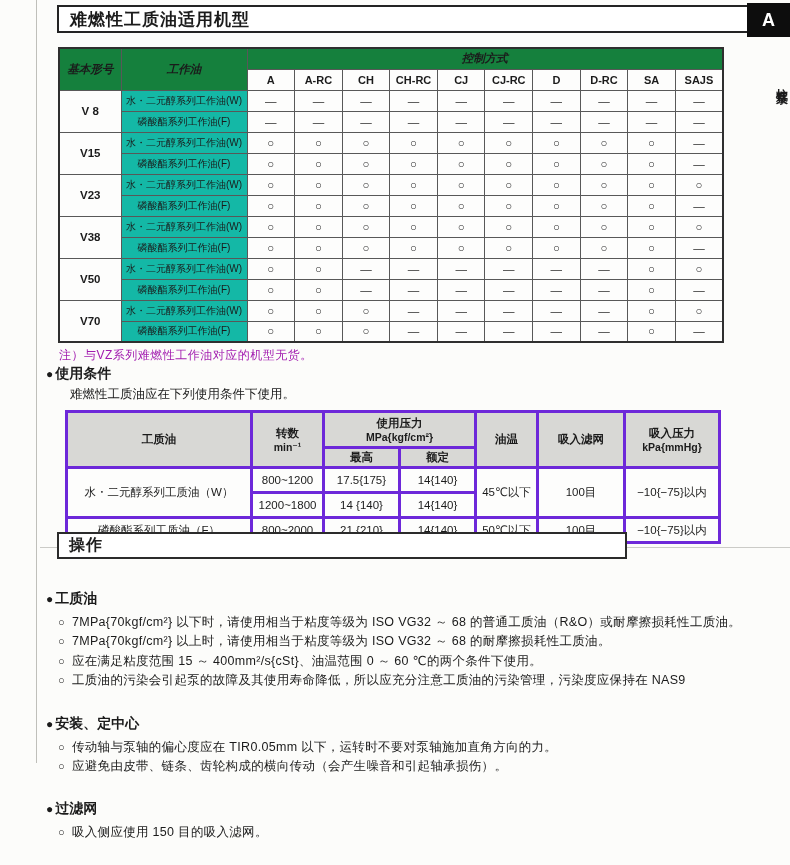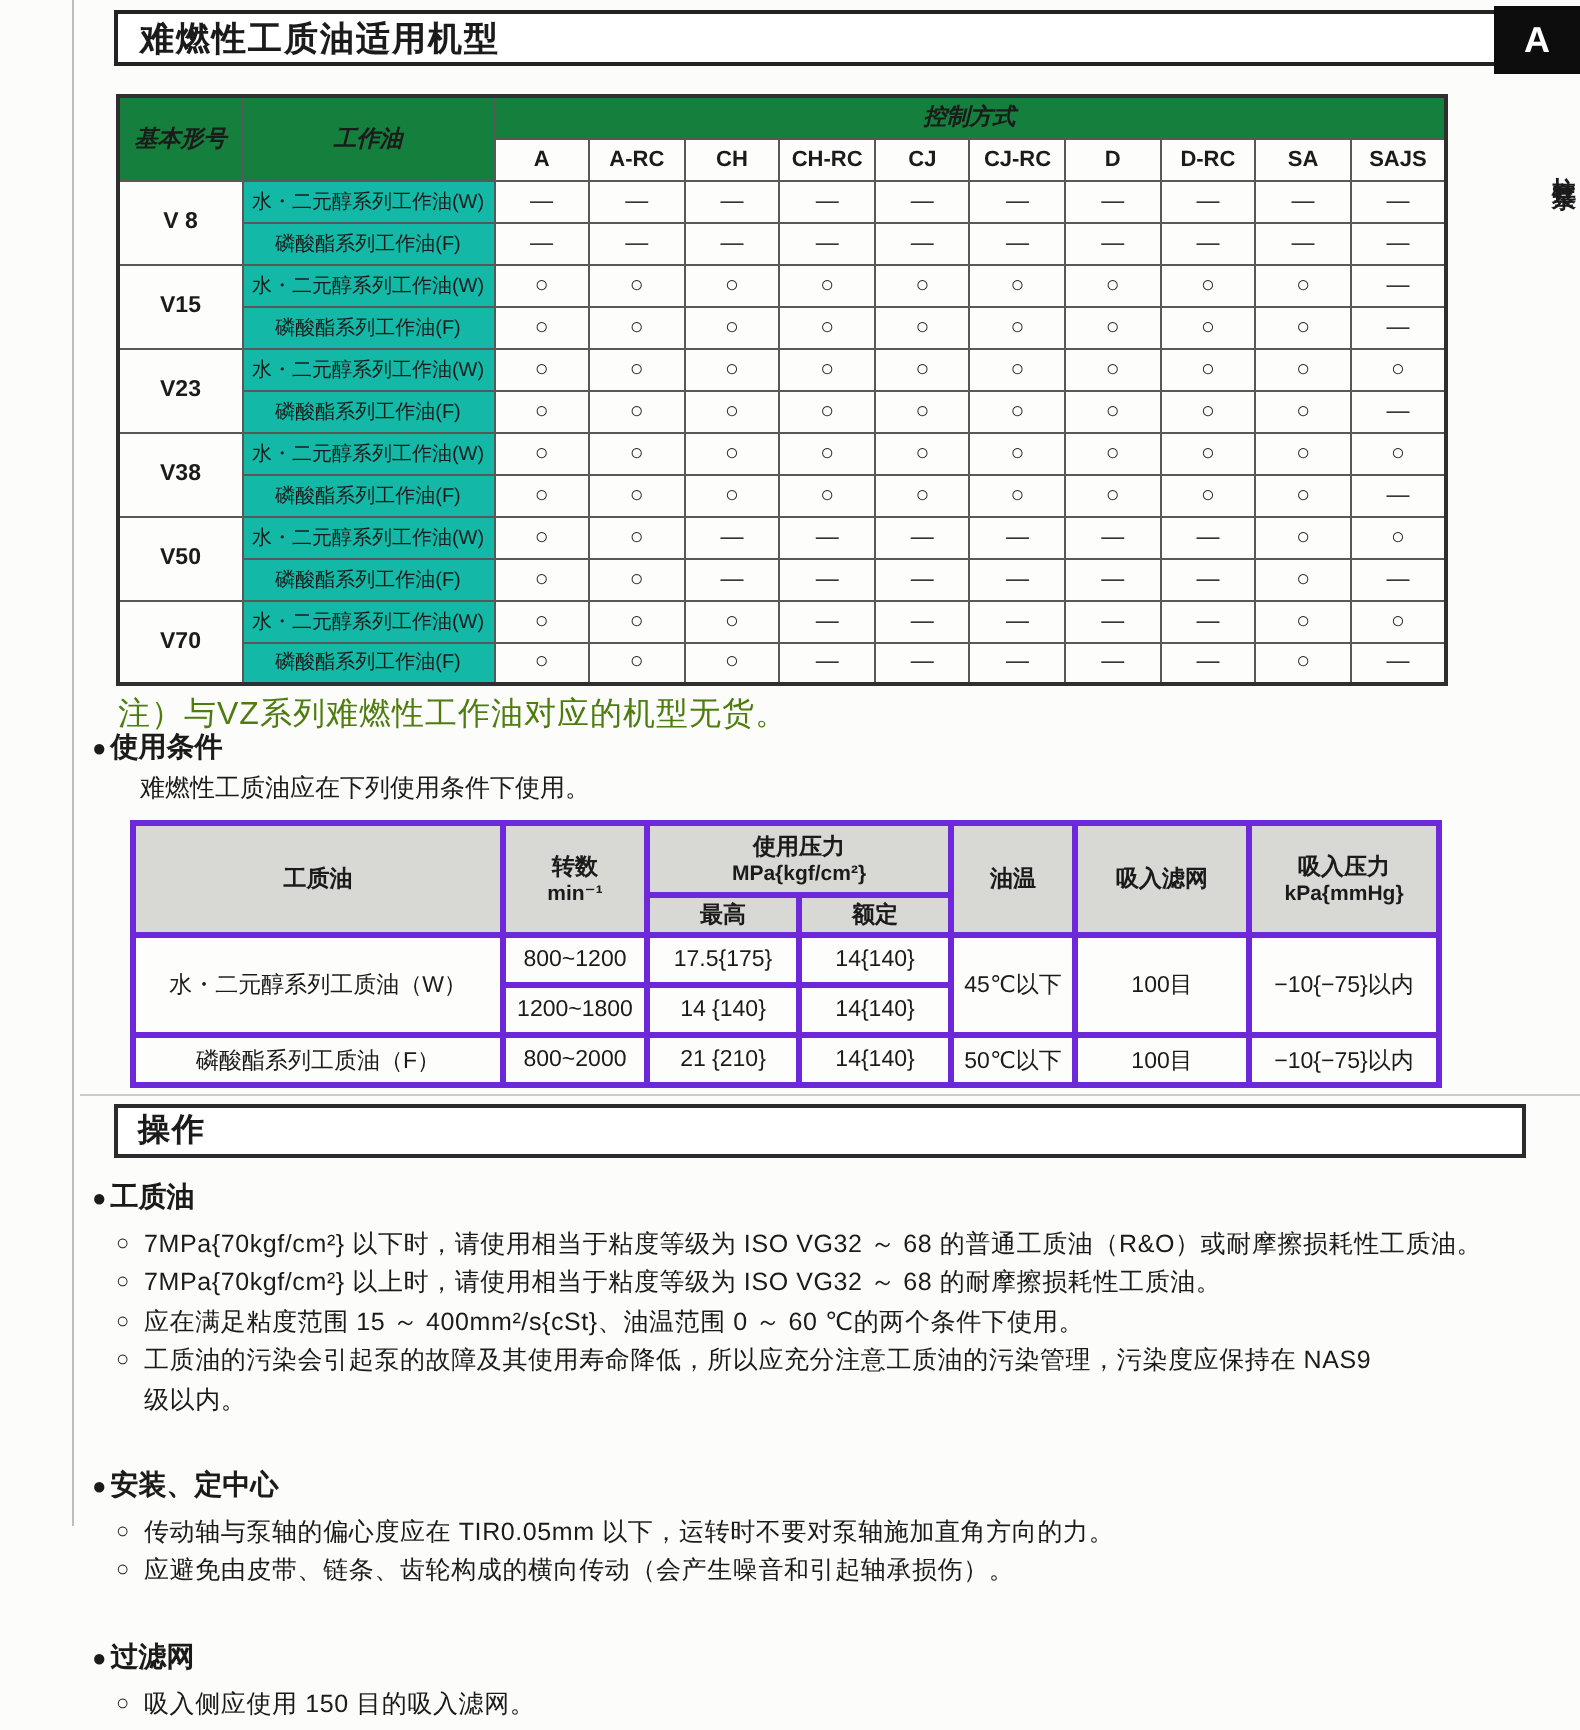--- a/index.html
+++ b/index.html
@@ -18,36 +18,36 @@
     background:#0d0d0d; color:#fff; display:flex; align-items:center; justify-content:center;
     font-weight:bold; font-size:18px; }
   .side-label { position:absolute; left:747px; top:42px; width:43px; text-align:center;
     writing-mode:vertical-rl; text-orientation:upright; font-size:12px; font-weight:bold;
     letter-spacing:3px; height:80px; margin:0 auto; display:flex; justify-content:center; width:43px; }
 
   
   .title-box { position:absolute; left:57px; top:5px; width:768px; height:28px;
     border:2px solid #232323; background:#fff; display:flex; align-items:center;
     padding-left:11px; font-size:17px; font-weight:bold; letter-spacing:1px; }
-  .op-box { position:absolute; left:57px; top:552px; width:706px; height:27px;
+  .op-box { position:absolute; left:57px; top:532px; width:570px; height:27px;
     border:2px solid #2b2b2b; background:#fff; display:flex; align-items:center;
     padding-left:10px; font-size:16px; font-weight:bold; letter-spacing:1px; }
 
   
   .t1-wrap { position:absolute; left:58px; top:47px; width:664px; }
   table { border-collapse:collapse; width:100%; table-layout:fixed; }
   .t1-wrap table { font-size:11px; border:2px solid #2f2f2f; }
   .t1-wrap th, .t1-wrap td { border:1px solid #585858; text-align:center; vertical-align:middle; height:21px; padding:0 1px; }
   .hdr { background:#15803d; font-weight:bold; font-size:11.5px;font-style:italic; }
   .subhdr { background:#fdfdfc; font-weight:bold; font-size:11px; }
   .model-cell { font-weight:bold; font-size:11.5px; background:#fdfdfc; }
   .oil-cell { font-size:10px; background:#14b8a6; }
   .val-cell { font-size:11.5px; color:#2a2a2a; background:#fdfdfc; }
 
-  .note-line { position:absolute; left:59px; top:347px; font-size:16px; color:#4d7c0f; letter-spacing:0.5px; }
+  .note-line { position:absolute; left:59px; top:347px; font-size:12px; color:#a21caf; letter-spacing:0.5px; }
 
   
   .cond-heading { position:absolute; left:46px; top:365px; font-size:14px; font-weight:bold; display:flex; align-items:center; gap:2px; }
   .cond-intro { position:absolute; left:70px; top:386px; font-size:12.5px; }
 
   .t2-wrap { position:absolute; left:65px; top:410px; width:653px; }
   .t2-wrap table { font-size:11.5px; border:2px solid #2f2f2f; }
   .t2-wrap th, .t2-wrap td { border:3px solid #6d28d9; text-align:center; vertical-align:middle; padding:0 2px; }
   .t2-wrap th { background:#d8d8d5; font-weight:bold; font-size:11.5px; }
   .t2-wrap .h1 { height:36px; }
@@ -364,24 +364,20 @@
         <span class="itext">7MPa{70kgf/cm²} 以上时，请使用相当于粘度等级为 ISO VG32 ～ 68 的耐摩擦损耗性工质油。</span>
       </div>
       <div class="op-item">
         <span class="marker">○</span>
         <span class="itext">应在满足粘度范围 15 ～ 400mm²/s{cSt}、油温范围 0 ～ 60 ℃的两个条件下使用。</span>
       </div>
       <div class="op-item">
         <span class="marker">○</span>
         <span class="itext">工质油的污染会引起泵的故障及其使用寿命降低，所以应充分注意工质油的污染管理，污染度应保持在 NAS9</span>
       </div>
-      <div class="op-item">
-        <span class="marker"></span>
-        <span class="itext">级以内。</span>
-      </div>
     </div>
     <div class="op-section">
       <div class="op-heading">
         <span class="bullet-filled">●</span>
         <span>安装、定中心</span>
       </div>
       <div class="op-item">
         <span class="marker">○</span>
         <span class="itext">传动轴与泵轴的偏心度应在 TIR0.05mm 以下，运转时不要对泵轴施加直角方向的力。</span>
       </div>

